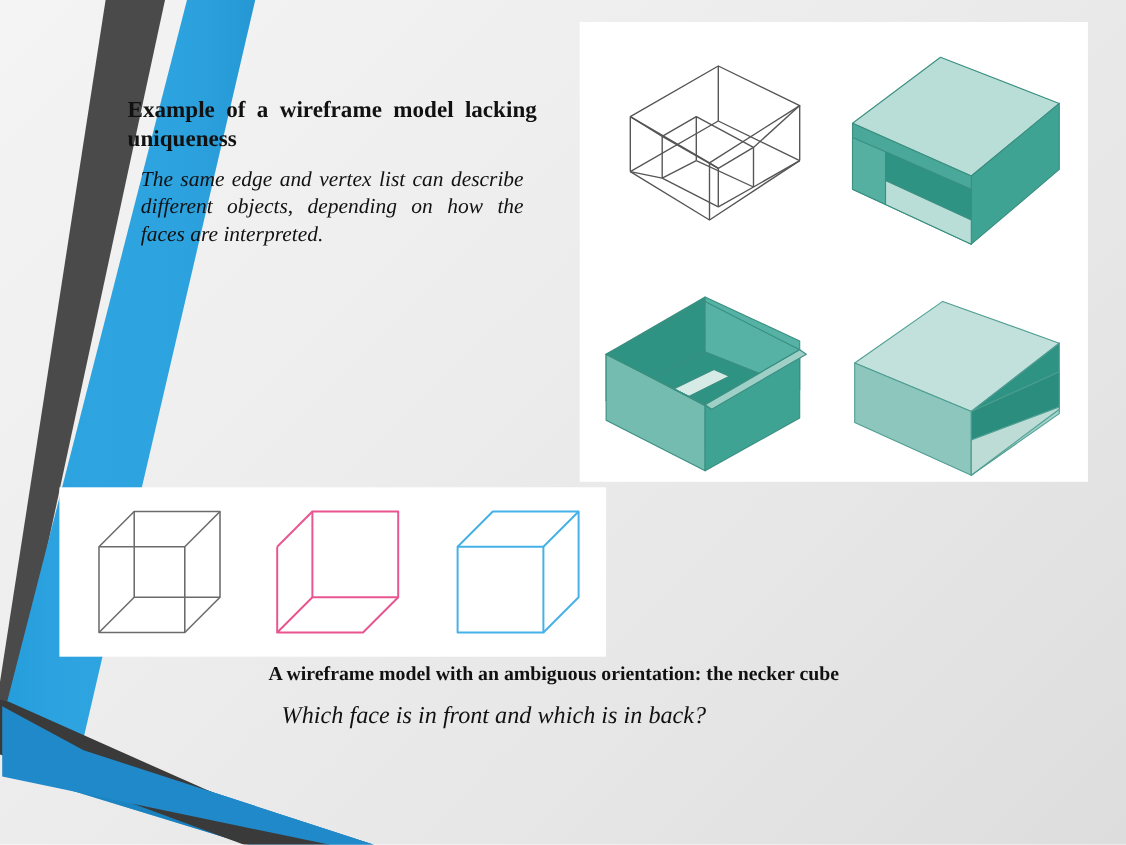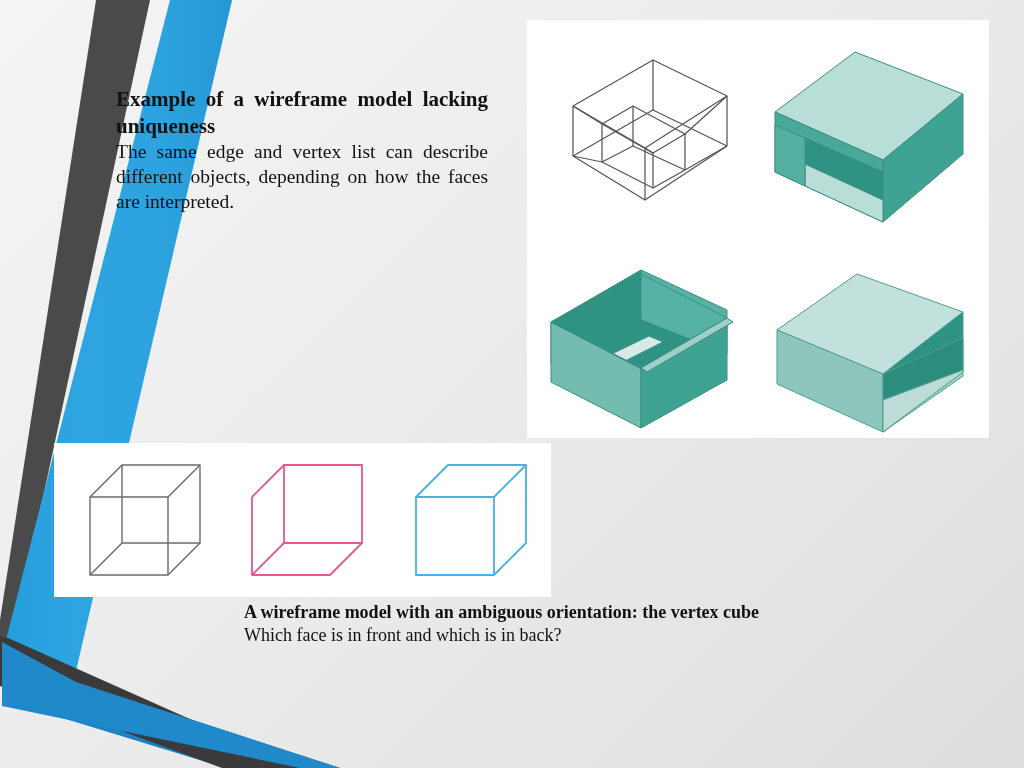--- a/index.html
+++ b/index.html
@@ -45,24 +45,25 @@
     font-size: 21px;
     text-align: justify;
     text-align-last: left;
     margin: 0;
   }
   .t-norm {
     font-weight: normal;
     font-size: 19.5px;
     text-align: justify;
     text-align-last: left;
-    margin: 0;
+    margin: 12px;
+    font-style: italic;
   }
   .tb-bottom .t-bold { font-size: 18px; text-align: left; }
-  .tb-bottom .t-norm { font-size: 18px; text-align: center; }
+  .tb-bottom .t-norm { font-size: 22px; text-align: center; }
 
   
   .panel {
     position: absolute;
     background: #ffffff;
   }
   #panel-boxes {
     left: 527px;
     top: 20px;
     width: 462px;
@@ -241,17 +242,17 @@
         <rect x="6" y="38" width="78" height="78"></rect>
 
         <polyline points="6,38 38,6 116,6 116,84 84,116"></polyline>
         <line x1="84" y1="38" x2="116" y2="6"></line>
       </g>
     </svg>
 
   </div>
 
   <div class="textblock tb-bottom">
-    <p class="t-bold">A wireframe model with an ambiguous orientation: the vertex cube</p>
+    <p class="t-bold">A wireframe model with an ambiguous orientation: the necker cube</p>
     <p class="t-norm">Which face is in front and which is in back?</p>
   </div>
 
 </div>
 
 </body></html>

